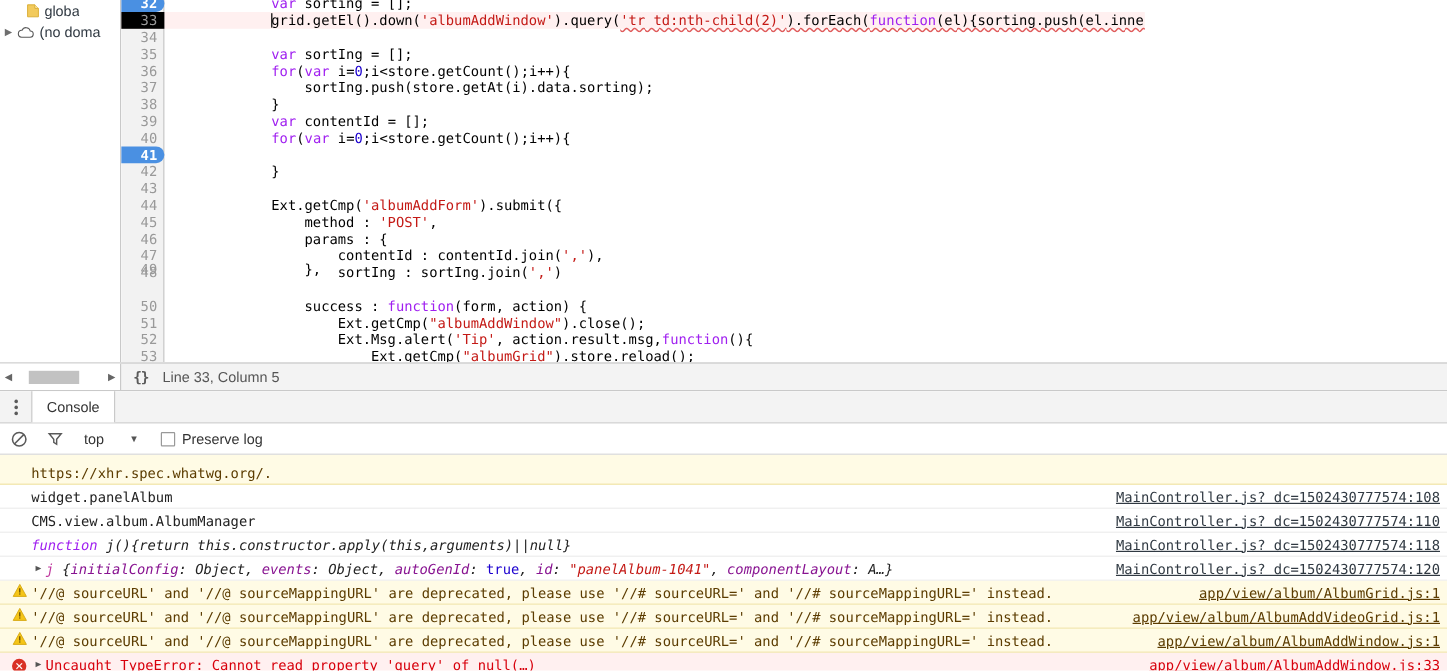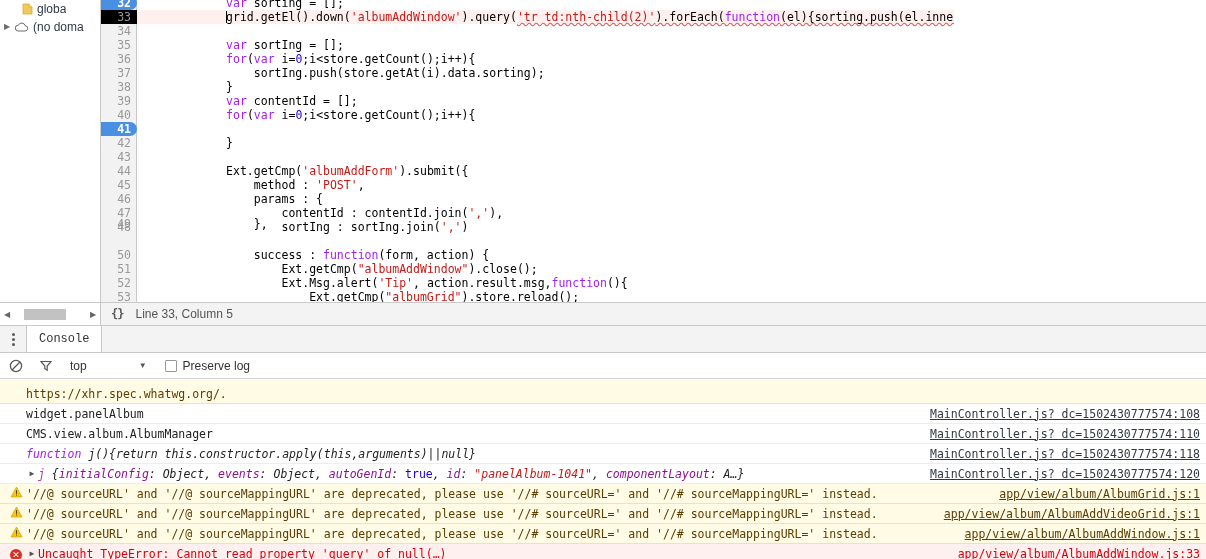--- a/index.html
+++ b/index.html
@@ -216,38 +216,37 @@
     background: #5a5a5a; display: block;
   }
   .tab {
     display: flex; align-items: center;
     padding: 0 12px;
     font-size: 12px;
     color: #333;
     background: #fff;
     border-right: 1px solid #c9c9c9;
     border-left: 1px solid #c9c9c9;
-    font-family: Liberation Mono, monospace;
   }
 
   .console-toolbar {
     height: 26px;
     background: #fff;
     border-bottom: 1px solid #d8d8d8;
     display: flex; align-items: center;
     padding: 0 6px;
     gap: 10px;
   }
   .ctb-btn {
     width: 20px; height: 20px;
     display: flex; align-items: center; justify-content: center;
   }
   .ctx-select {
     display: flex; align-items: center;
-    gap: 52px;
+    gap: 21px;
     font-size: 12px;
     color: #333;
     margin-left: 4px;
   }
   .caret-down { font-size: 8px; color: #555; }
   .preserve {
     display: flex; align-items: center; gap: 6px;
     font-size: 12px; color: #333;
     margin-left: 8px;
   }

